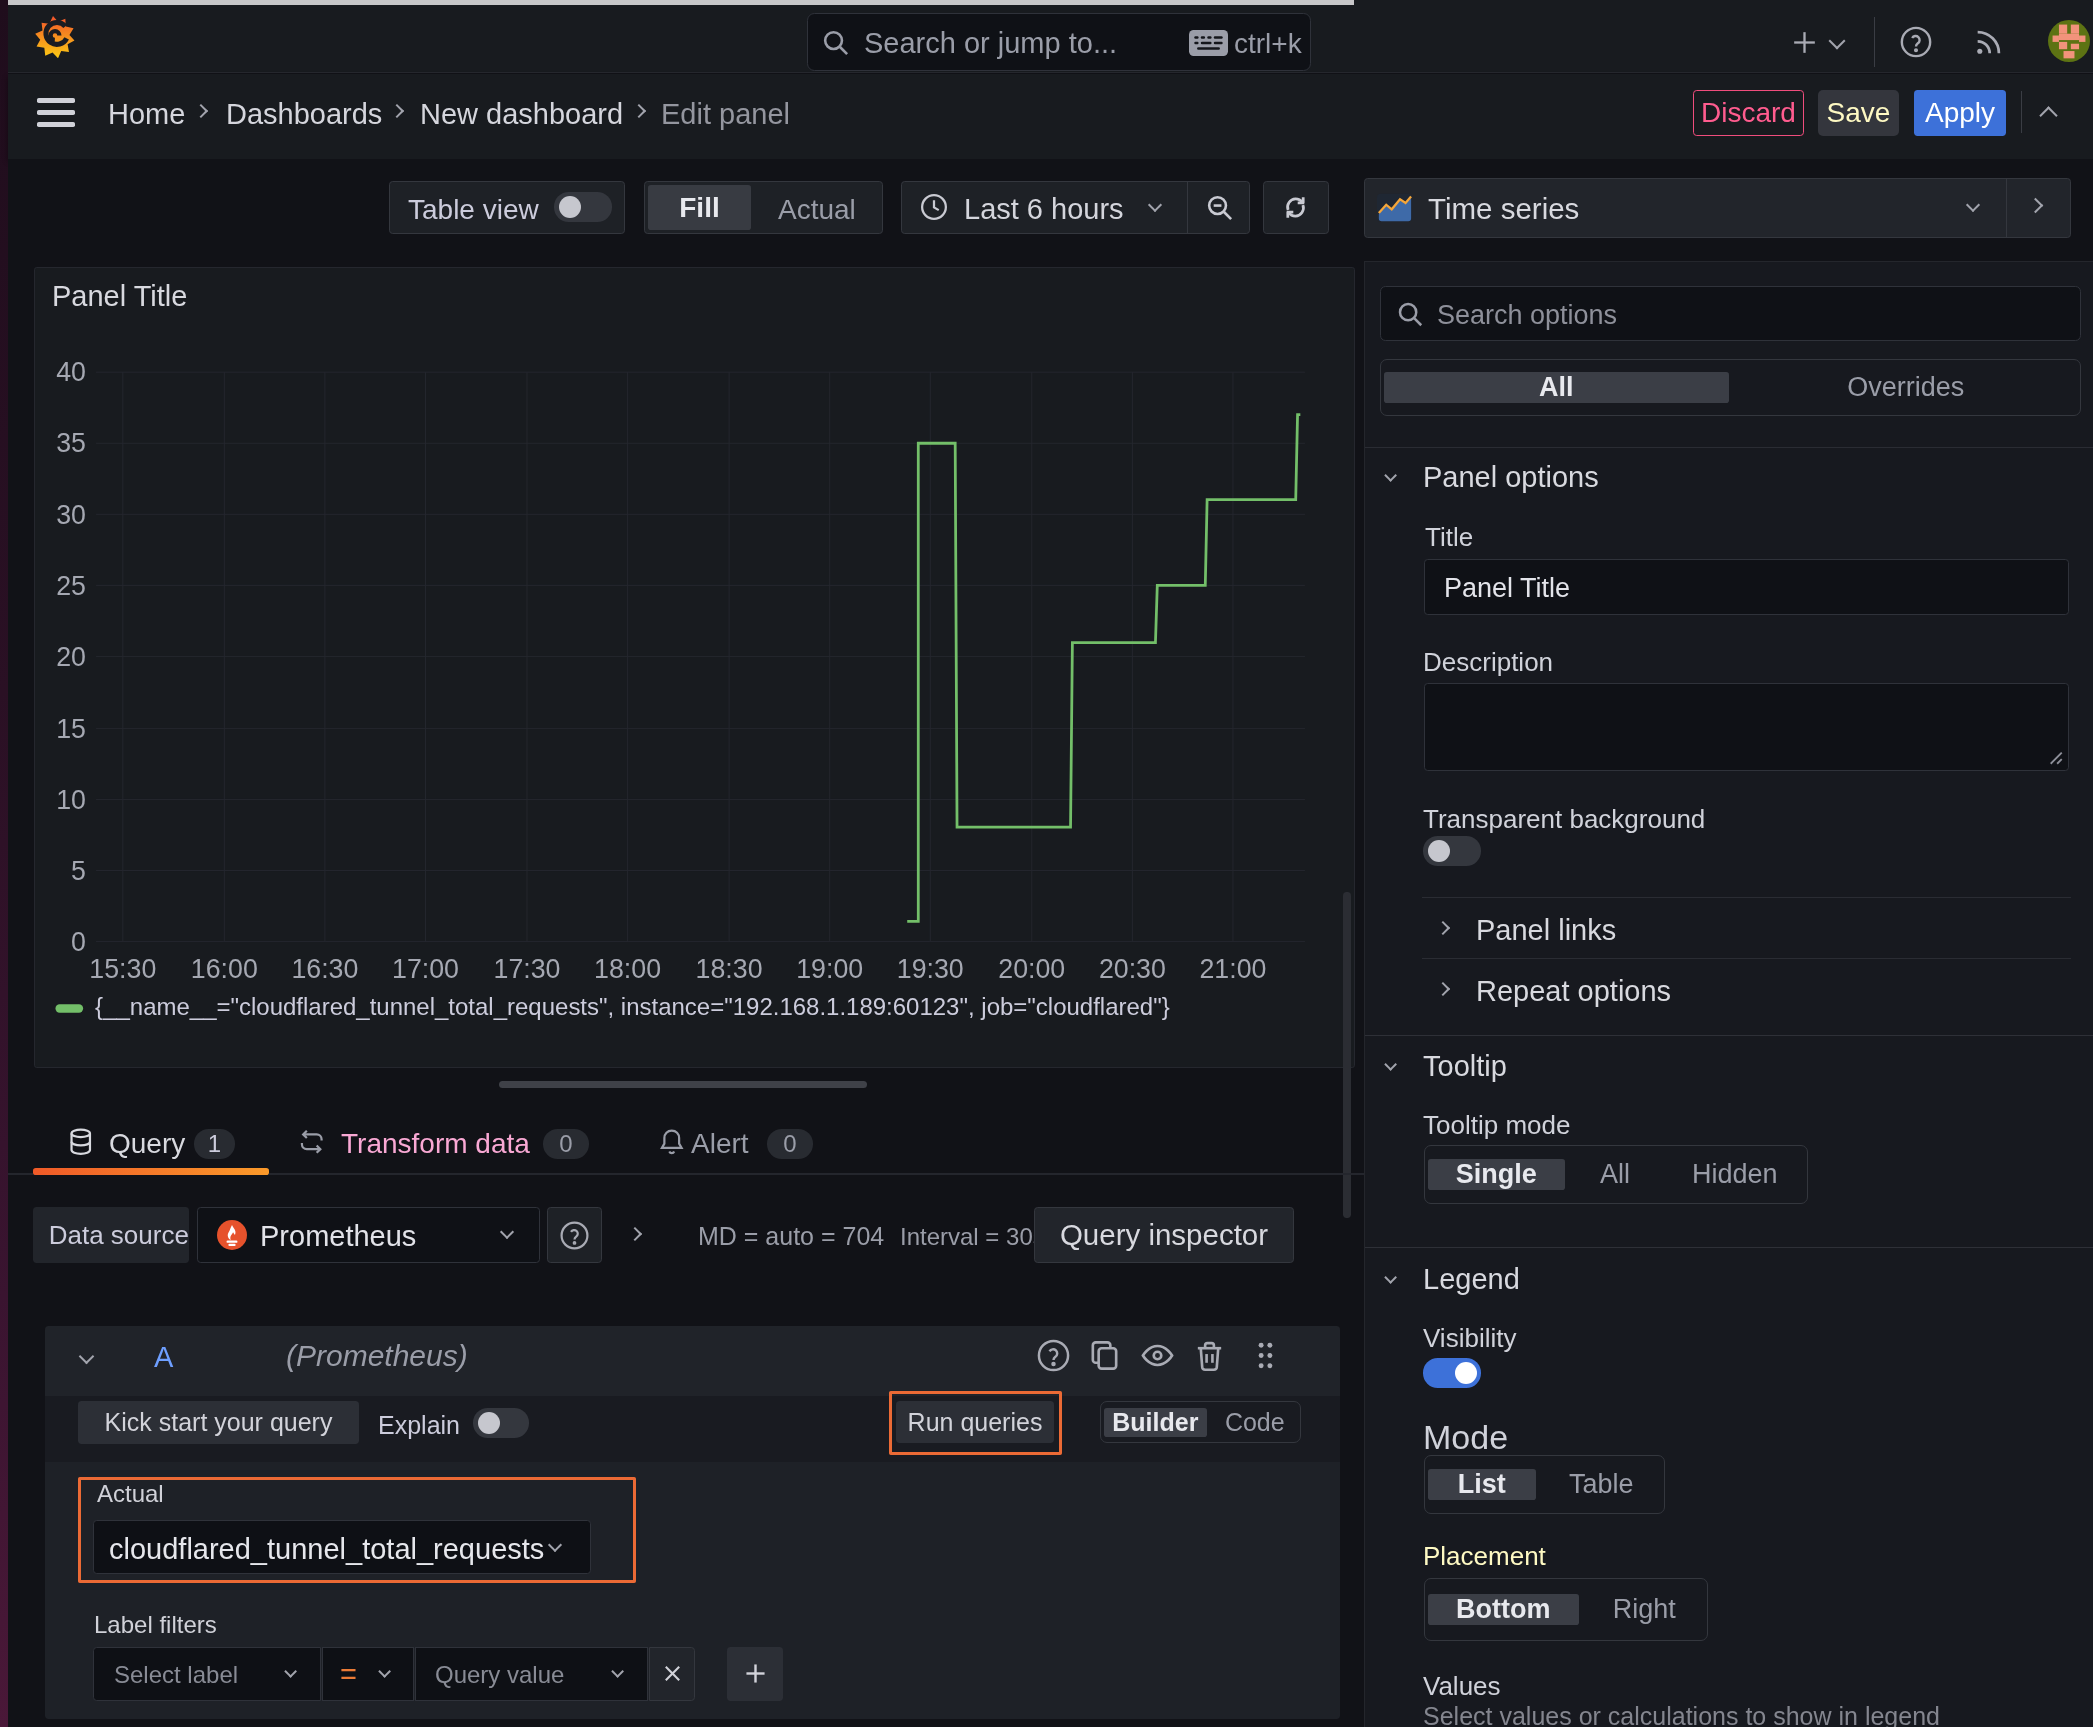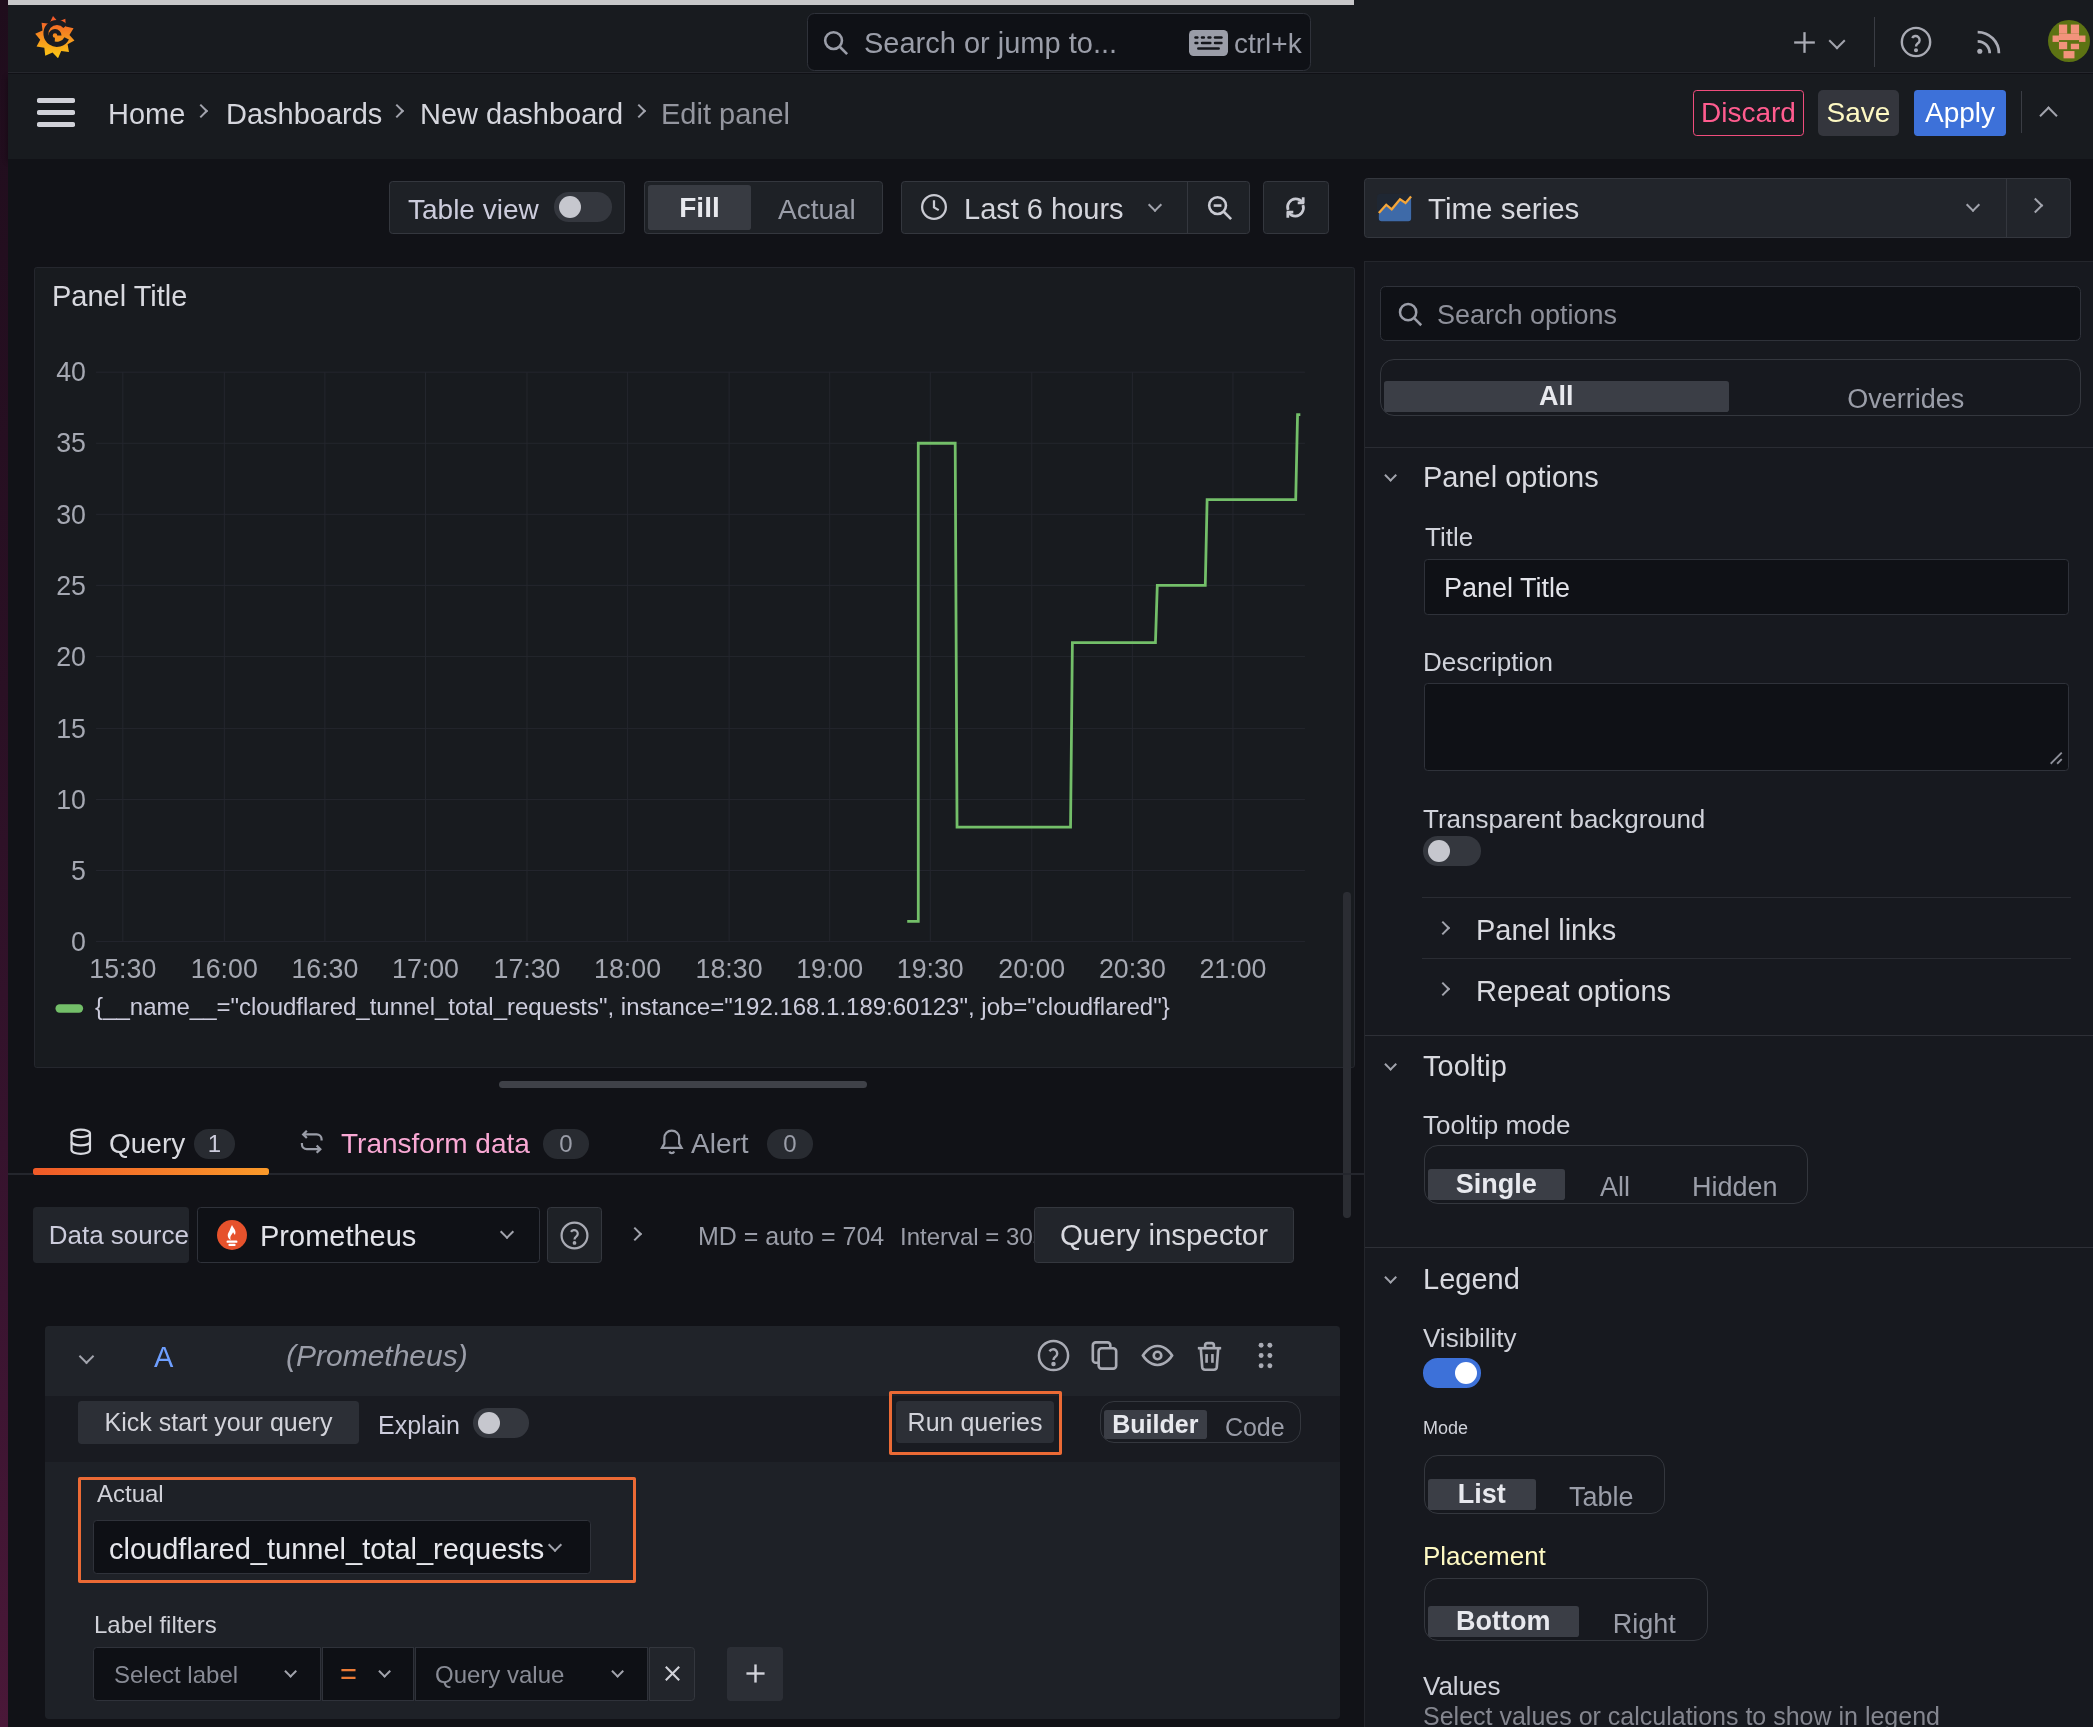--- a/index.html
+++ b/index.html
@@ -27,21 +27,21 @@
   .chev { position:absolute; width:12px; height:12px; border-right:2.8px solid #a2a4ad; border-bottom:2.8px solid #a2a4ad; }
   .chev.down  { transform:rotate(45deg); }
   .chev.right { transform:rotate(-45deg); }
   .chev.up    { transform:rotate(-135deg); }
 
   .switch { position:absolute; width:58px; height:29.5px; border-radius:14.8px; background:#34373e; }
   .switch .knob { position:absolute; top:3.7px; left:4.6px; width:22px; height:22px; border-radius:50%; background:#c6c7ce; }
   .switch.on { background:#3d71d9; }
   .switch.on .knob { left:auto; right:3.7px; background:#ffffff; }
 
-  .seg-group { position:absolute; border:0.9px solid #34373e; border-radius:14px; display:flex; align-items:flex-end; }
+  .seg-group { position:absolute; border:0.9px solid #34373e; border-radius:7px; display:flex; align-items:center; }
   .seg { display:flex; align-items:center; justify-content:center; color:#9a9da8; }
   .seg.sel { background:#3b3e46; border-radius:2.8px; color:#e8e9ee; font-weight:bold; margin:2.8px; }
 
   svg { position:absolute; overflow:visible; }
 </style>
 </head>
 <body>
 <div class="abs" id="topstrip"></div>
 <div class="abs" id="leftstrip"></div>
 <div class="abs" id="topbar"></div>
@@ -432,21 +432,21 @@
     <div class="seg" style="flex:1;font-size:27px;">Hidden</div>
   </div>
 
   <div class="abs" style="left:1365px;top:1247px;width:728px;height:0.9px;background:#2e3037;"></div>
   <div class="chev down" style="left:1386px;top:1273px;width:9.2px;height:9.2px;border-width:2.3px;"></div>
   <div class="txt" style="left:1423px;top:1263px;font-size:29px;font-weight:500;color:#d8d9df;">Legend</div>
   <div class="txt" style="left:1423px;top:1323px;font-size:26px;font-weight:500;color:#d0d2da;">Visibility</div>
   <div class="switch on" style="left:1423px;top:1358px;">
       <div class="knob"></div>
     </div>
-  <div class="txt" style="left:1423px;top:1418px;font-size:18px;font-weight:500;color:#d0d2da;">Mode</div>
+  <div class="txt" style="left:1423px;top:1418px;font-size:34px;font-weight:500;color:#d0d2da;">Mode</div>
   <div class="seg-group" style="left:1424px;top:1455px;width:241px;height:59px;">
     <div class="seg sel" style="width:108px;font-size:27px;">List</div>
     <div class="seg" style="flex:1;font-size:27px;">Table</div>
   </div>
   <div class="txt" style="left:1423px;top:1541px;font-size:26px;font-weight:500;color:#fef9c3;">Placement</div>
   <div class="seg-group" style="left:1424px;top:1578px;width:284px;height:63px;">
     <div class="seg sel" style="width:151px;font-size:27px;">Bottom</div>
     <div class="seg" style="flex:1;font-size:27px;">Right</div>
   </div>
   <div class="txt" style="left:1423px;top:1671px;font-size:26px;font-weight:500;color:#d0d2da;">Values</div>

